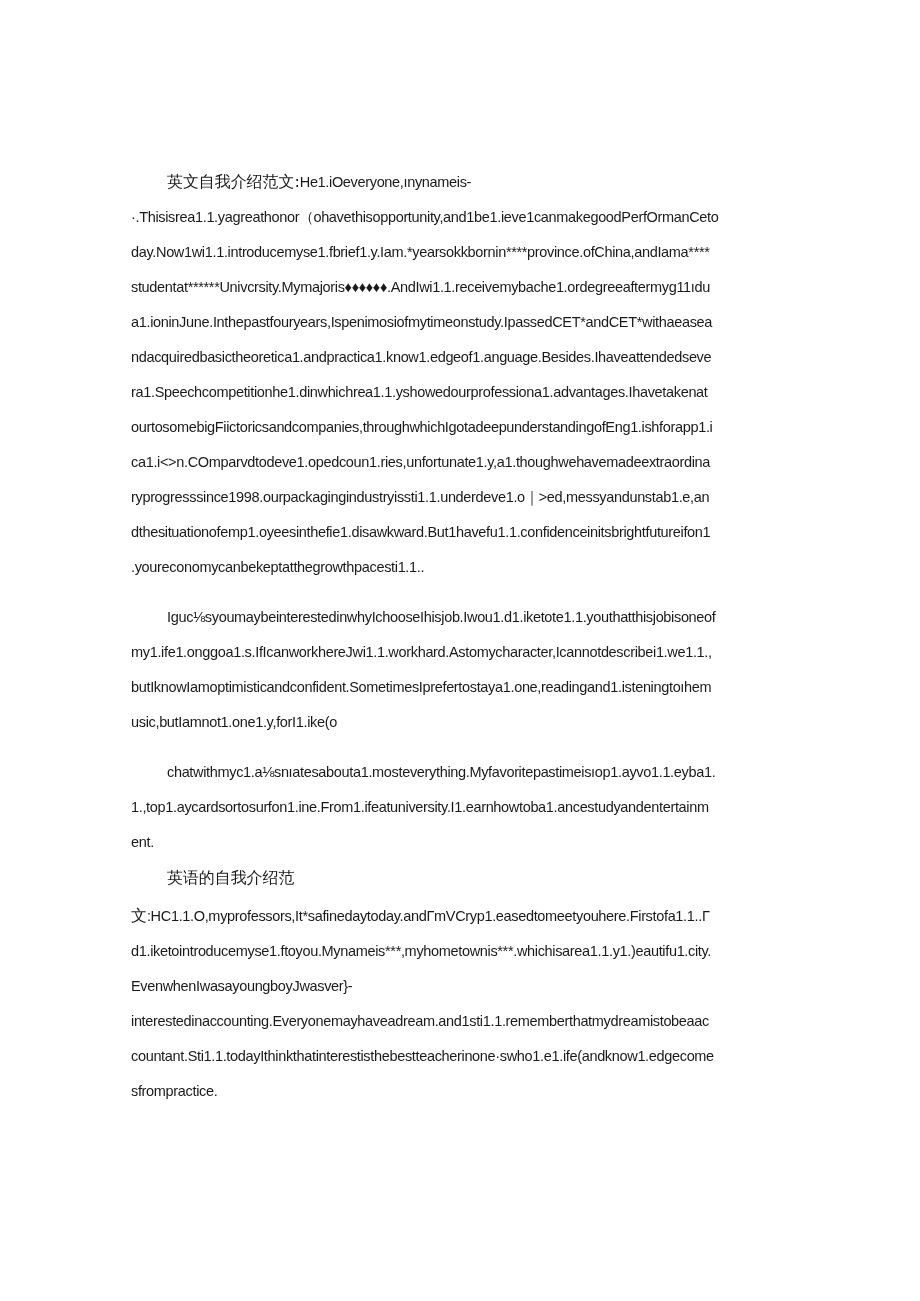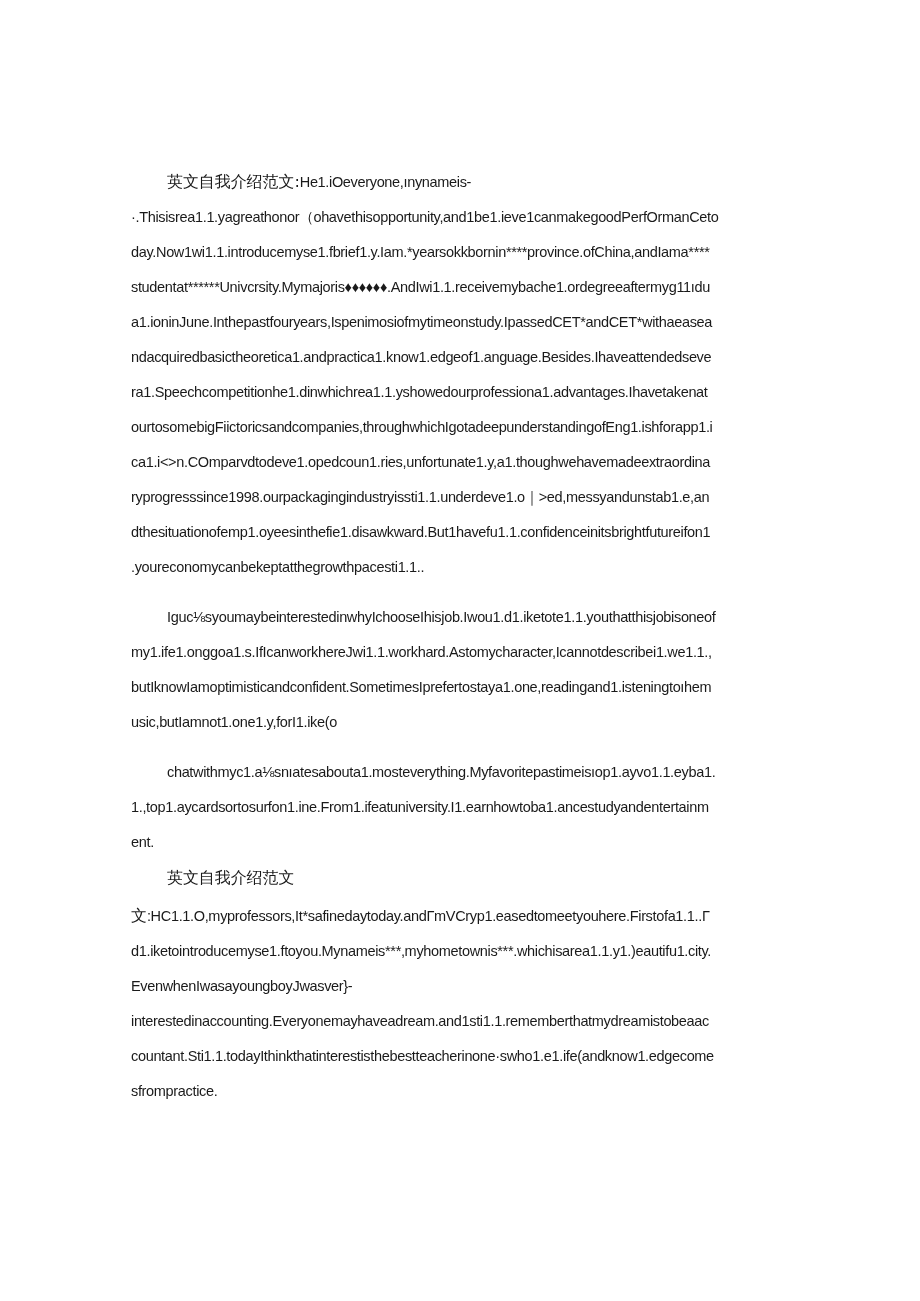--- a/index.html
+++ b/index.html
@@ -65,21 +65,21 @@
 
   <div class="line indent" style="top: 607px; transform: scaleX(0.9952);">Iguc⅛syoumaybeinterestedinwhyIchooseIhisjob.Iwou1.d1.iketote1.1.youthatthisjobisoneof</div>
   <div class="line" style="top: 642px; transform: scaleX(0.9954);">my1.ife1.onggoa1.s.IfIcanworkhereJwi1.1.workhard.Astomycharacter,Icannotdescribei1.we1.1.,</div>
   <div class="line" style="top: 677px; transform: scaleX(0.9954);">butIknowIamoptimisticandconfident.SometimesIprefertostaya1.one,readingand1.isteningtoıhem</div>
   <div class="line" style="top: 712px; transform: scaleX(0.9954);">usic,butIamnot1.one1.y,forI1.ike(o</div>
 
   <div class="line indent" style="top: 762px; transform: scaleX(0.9952);">chatwithmyc1.a⅛snıatesabouta1.mosteverything.Myfavoritepastimeisıop1.ayvo1.1.eyba1.</div>
   <div class="line" style="top: 797px; transform: scaleX(0.9954);">1.,top1.aycardsortosurfon1.ine.From1.ifeatuniversity.I1.earnhowtoba1.ancestudyandentertainm</div>
   <div class="line" style="top: 832px; transform: scaleX(0.9954);">ent.</div>
 
-  <div class="line indent" style="top: 868px; transform: scaleX(0.9952);"><span class="cn">英文自我介绍范文</span></div>
+  <div class="line indent" style="top: 868px; transform: scaleX(0.9952);"><span class="cn">英语的自我介绍范</span></div>
   <div class="line" style="top: 906px; transform: scaleX(0.9954);"><span class="cn">文</span><span>:HC1.1.O,myprofessors,It*safinedaytoday.andΓmVCryp1.easedtomeetyouhere.Firstofa1.1..Γ</span></div>
   <div class="line" style="top: 941px; transform: scaleX(0.9954);">d1.iketointroducemyse1.ftoyou.Mynameis***,myhometownis***.whichisarea1.1.y1.)eautifu1.city.</div>
   <div class="line" style="top: 976px; transform: scaleX(0.9954);">EvenwhenIwasayoungboyJwasver}-</div>
   <div class="line" style="top: 1011px; transform: scaleX(0.9954);">interestedinaccounting.Everyonemayhaveadream.and1sti1.1.rememberthatmydreamistobeaac</div>
   <div class="line" style="top: 1046px; transform: scaleX(0.9954);">countant.Sti1.1.todayIthinkthatinterestisthebestteacherinone·swho1.e1.ife(andknow1.edgecome</div>
   <div class="line" style="top: 1081px; transform: scaleX(0.9954);">sfrompractice.</div>
 
 </div>
 
 </body></html>

